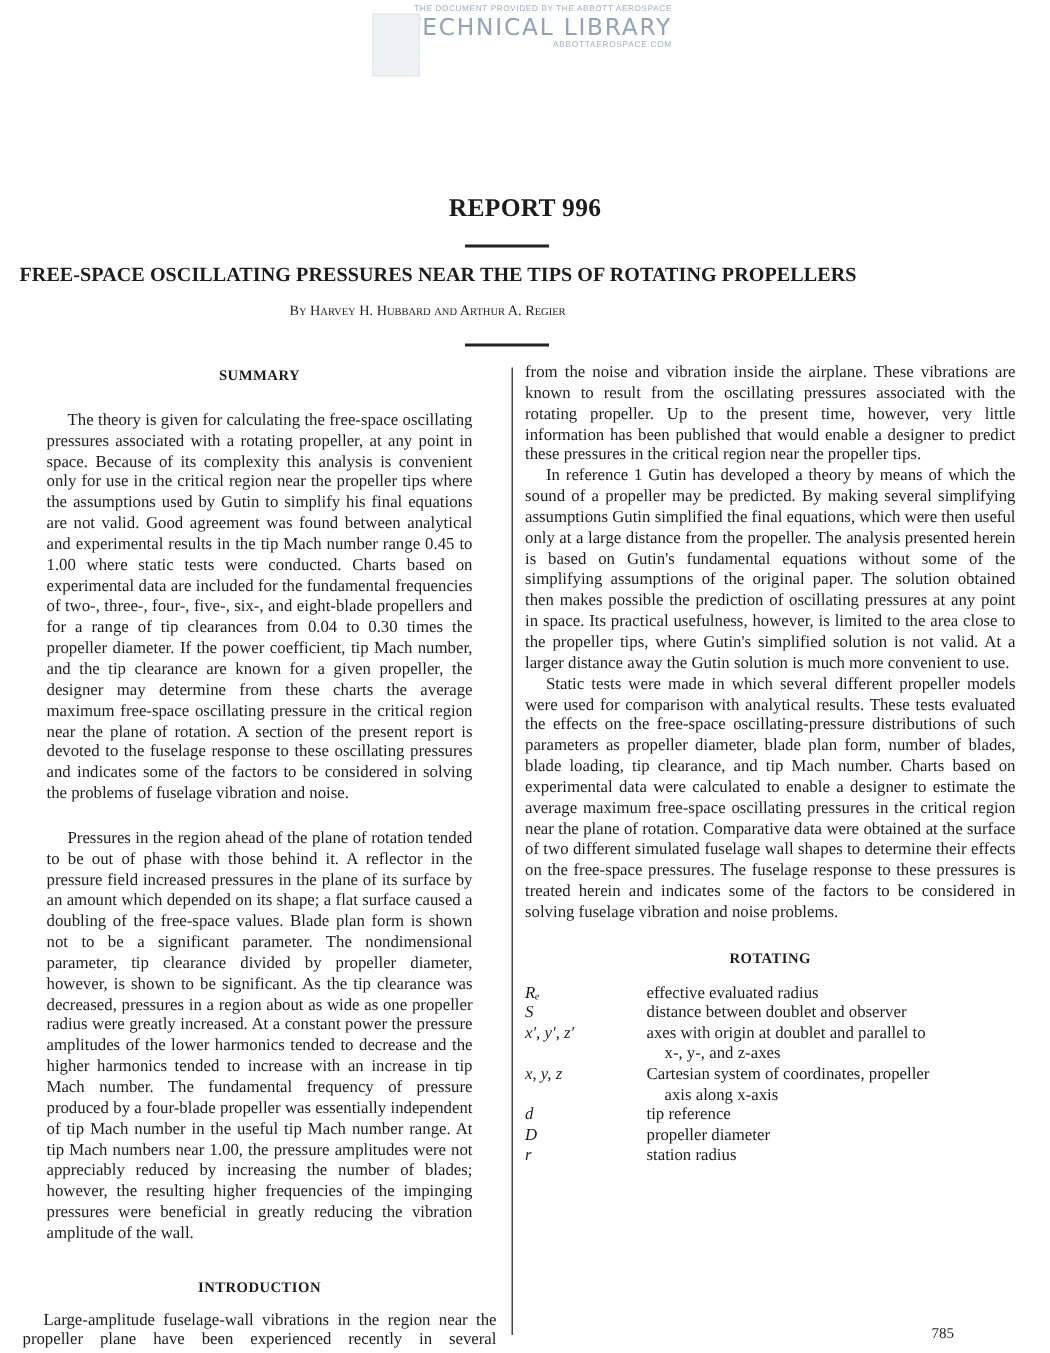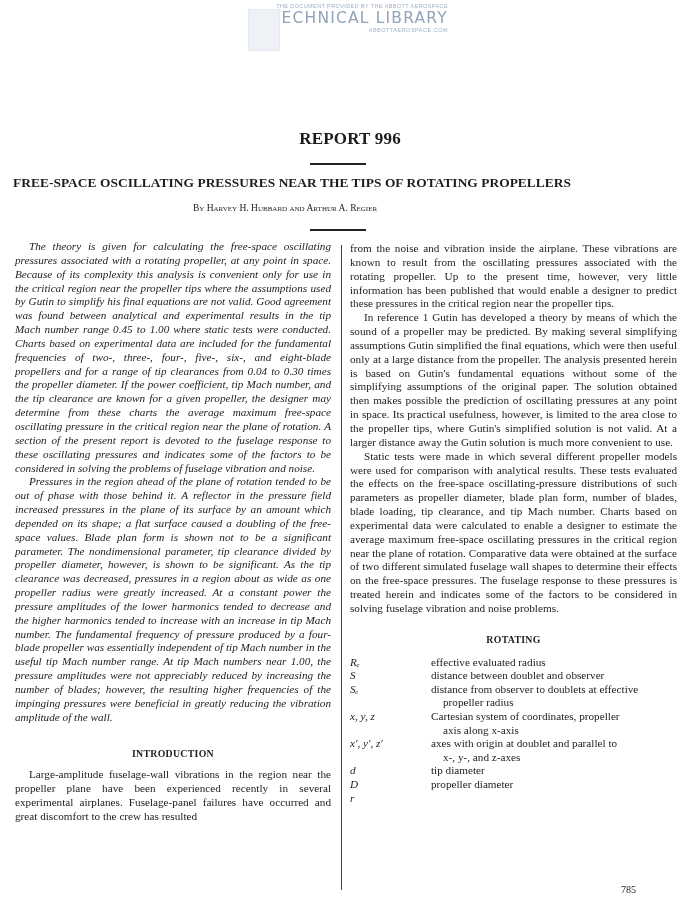--- a/index.html
+++ b/index.html
@@ -39,21 +39,21 @@
     position: absolute; font-size: 11.2px; line-height: 13.85px; text-align: justify;
   }
   .col.left { left: 15px; top: 240px; width: 316px; }
   .col.right { left: 350px; top: 242px; width: 327px; }
   .divider { position: absolute; left: 341px; top: 245px; width: 1px; height: 645px; background: #444; }
 
   .section-head {
     text-align: center; font-weight: bold; font-size: 9.8px; letter-spacing: 0.3px;
     margin: 4px 0 6px 0;
   }
-  .summary p { font-style: italic; margin: 0; text-indent: 14px; }
+  .summary p { margin: 16px; text-indent: 14px; }
   .intro p, .right p { margin: 0; text-indent: 14px; }
   .right p.first { text-indent: 0; }
   .intro-head { margin-top: 22px; margin-bottom: 8px; }
 
   .symbols-head { margin-top: 17px; margin-bottom: 9px; }
   .symbols { display: table; width: 100%; }
   .sym-row { display: flex; line-height: 13.6px; }
   .sym-term { width: 81px; font-style: italic; flex: none; }
   .sym-def { flex: 1; text-align: justify; }
   .sym-def .cont { display: block; padding-left: 12px; }
@@ -71,20 +71,21 @@
 </div>
 
 <div class="report-number">REPORT 996</div>
 <div class="rule r1"></div>
 <div class="paper-title">FREE-SPACE OSCILLATING PRESSURES NEAR THE TIPS OF ROTATING PROPELLERS</div>
 <div class="authors">By Harvey H. Hubbard and Arthur A. Regier</div>
 <div class="rule r2"></div>
 
 <div class="col left">
   <div class="summary">
+    <div class="section-head">SUMMARY</div>
     <p>The theory is given for calculating the free-space oscillating pressures associated with a rotating propeller, at any point in space. Because of its complexity this analysis is convenient only for use in the critical region near the propeller tips where the assumptions used by Gutin to simplify his final equations are not valid. Good agreement was found between analytical and experimental results in the tip Mach number range 0.45 to 1.00 where static tests were conducted. Charts based on experimental data are included for the fundamental frequencies of two-, three-, four-, five-, six-, and eight-blade propellers and for a range of tip clearances from 0.04 to 0.30 times the propeller diameter. If the power coefficient, tip Mach number, and the tip clearance are known for a given propeller, the designer may determine from these charts the average maximum free-space oscillating pressure in the critical region near the plane of rotation. A section of the present report is devoted to the fuselage response to these oscillating pressures and indicates some of the factors to be considered in solving the problems of fuselage vibration and noise.</p>
     <p>Pressures in the region ahead of the plane of rotation tended to be out of phase with those behind it. A reflector in the pressure field increased pressures in the plane of its surface by an amount which depended on its shape; a flat surface caused a doubling of the free-space values. Blade plan form is shown not to be a significant parameter. The nondimensional parameter, tip clearance divided by propeller diameter, however, is shown to be significant. As the tip clearance was decreased, pressures in a region about as wide as one propeller radius were greatly increased. At a constant power the pressure amplitudes of the lower harmonics tended to decrease and the higher harmonics tended to increase with an increase in tip Mach number. The fundamental frequency of pressure produced by a four-blade propeller was essentially independent of tip Mach number in the useful tip Mach number range. At tip Mach numbers near 1.00, the pressure amplitudes were not appreciably reduced by increasing the number of blades; however, the resulting higher frequencies of the impinging pressures were beneficial in greatly reducing the vibration amplitude of the wall.</p>
   </div>
   <div class="intro">
     <div class="section-head intro-head">INTRODUCTION</div>
     <p>Large-amplitude fuselage-wall vibrations in the region near the propeller plane have been experienced recently in several experimental airplanes. Fuselage-panel failures have occurred and great discomfort to the crew has resulted</p>
   </div>
 </div>
 
 <div class="divider"></div>
@@ -98,38 +99,35 @@
   <div class="symbols">
     <div class="sym-row">
       <span class="sym-term">Rₑ</span>
       <span class="sym-def"><span>effective evaluated radius</span></span>
     </div>
     <div class="sym-row">
       <span class="sym-term">S</span>
       <span class="sym-def"><span>distance between doublet and observer</span></span>
     </div>
     <div class="sym-row">
-      <span class="sym-term">Sₑ</span>
-      <span class="sym-def"><span>distance from observer to doublets at effective</span><span class="cont">propeller radius</span></span>
+      <span class="sym-term">x′, y′, z′</span>
+      <span class="sym-def"><span>axes with origin at doublet and parallel to</span><span class="cont">x-, y-, and z-axes</span></span>
     </div>
     <div class="sym-row">
       <span class="sym-term">x, y, z</span>
       <span class="sym-def"><span>Cartesian system of coordinates, propeller</span><span class="cont">axis along x-axis</span></span>
     </div>
     <div class="sym-row">
-      <span class="sym-term">x′, y′, z′</span>
-      <span class="sym-def"><span>axes with origin at doublet and parallel to</span><span class="cont">x-, y-, and z-axes</span></span>
-    </div>
-    <div class="sym-row">
       <span class="sym-term">d</span>
-      <span class="sym-def"><span>tip diameter</span></span>
+      <span class="sym-def"><span>tip reference</span></span>
     </div>
     <div class="sym-row">
       <span class="sym-term">D</span>
       <span class="sym-def"><span>propeller diameter</span></span>
     </div>
     <div class="sym-row">
       <span class="sym-term">r</span>
+      <span class="sym-def"><span>station radius</span></span>
     </div>
   </div>
 </div>
 
 <div class="page-number">785</div>
 
 </body></html>

